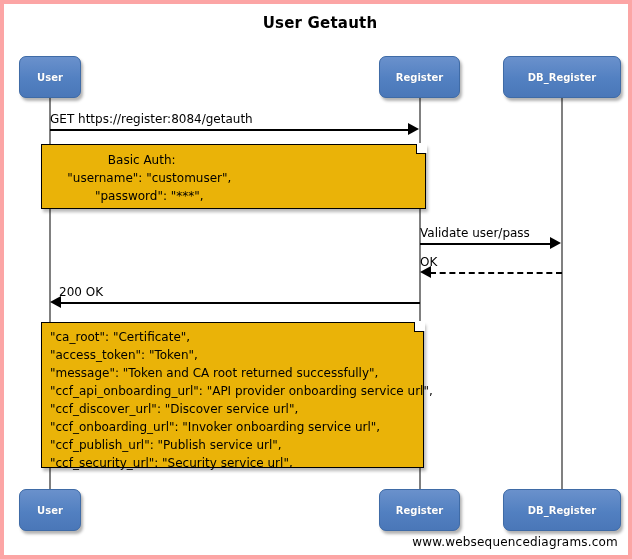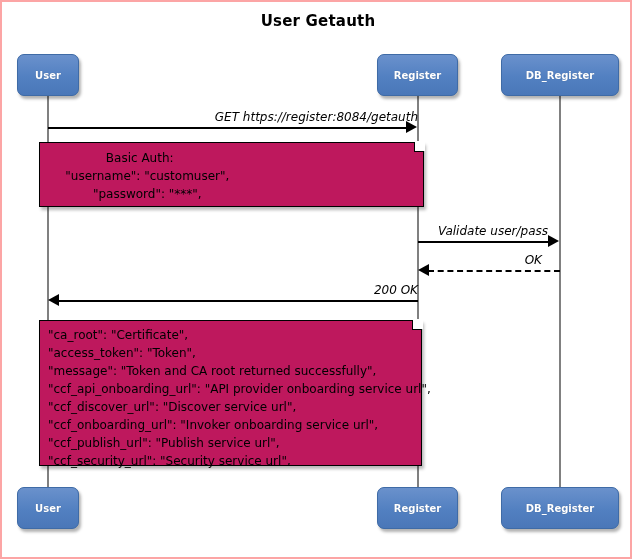--- a/index.html
+++ b/index.html
@@ -5,21 +5,21 @@
   html, body {
     margin: 0;
     padding: 0;
     background: #ffffff;
   }
   #canvas {
     position: relative;
     width: 632px;
     height: 559px;
     background: #ffffff;
-    border: 2px solid #fca5a5;
+    border: 4px solid #fca5a5;
     box-sizing: border-box;
     overflow: hidden;
     font-family: "DejaVu Sans", "Liberation Sans", sans-serif;
     color: #000000;
   }
 
   
   .diagram-title {
     position: absolute;
     top: 10px;
@@ -78,28 +78,27 @@
     border-left: 11px solid #000000;
   }
   .arrow-head.left {
     border-right: 11px solid #000000;
   }
   .msg-label {
     position: absolute;
     font-size: 12px;
     color: #000;
     white-space: nowrap;
-    text-align: right;
-    font-style: italic;
+    text-align: left;
   }
 
   
   .note {
     position: absolute;
-    background: #be185d;
+    background: #eab308;
     border: 1px solid #000000;
     box-sizing: border-box;
     box-shadow: 2px 3px 3px rgba(0,0,0,0.28);
   }
   .note-fold {
     position: absolute;
     top: -1px;
     right: -1px;
     width: 10px;
     height: 10px;
@@ -173,21 +172,21 @@
   </div>
 
   <div class="msg-label" style="left:416px; top:222px; width:130px;">Validate user/pass</div>
   <div class="msg-line" style="left:416px; top:239px; width:132px;"></div>
   <div class="arrow-head right" style="left:546px; top:233px;"></div>
 
   <div class="msg-label" style="left:416px; top:251px; width:124px;">OK</div>
   <div class="msg-line dashed" style="left:426px; top:268px; width:132px;"></div>
   <div class="arrow-head left" style="left:416px; top:262px;"></div>
 
-  <div class="msg-label" style="left:46px; top:281px; width:370px;">200 OK</div>
+  <div class="msg-label" style="left:46px; top:281px; width:370px;padding-left:9px;">200 OK</div>
   <div class="msg-line" style="left:57px; top:298px; width:359px;"></div>
   <div class="arrow-head left" style="left:46px; top:292px;"></div>
 
   <div class="note" style="left:37px; top:318px; width:383px; height:146px;">
     <div class="note-fold"></div>
     <div class="note-body left-al" style="padding:5px 8px 0 8px; width:auto;">"ca_root": "Certificate",
 "access_token": "Token",
 "message": "Token and CA root returned successfully",
 "ccf_api_onboarding_url": "API provider onboarding service url",
 "ccf_discover_url": "Discover service url",
@@ -199,14 +198,15 @@
   <div class="participant" style="left:15px;  top:485px; width:62px;  height:42px;">
     <span>User</span>
   </div>
   <div class="participant" style="left:375px; top:485px; width:81px;  height:42px;">
     <span>Register</span>
   </div>
   <div class="participant" style="left:499px; top:485px; width:118px; height:42px;">
     <span>DB_Register</span>
   </div>
 
+  <div class="footer">www.websequencediagrams.com</div>
 
 </div>
 
 </body></html>

